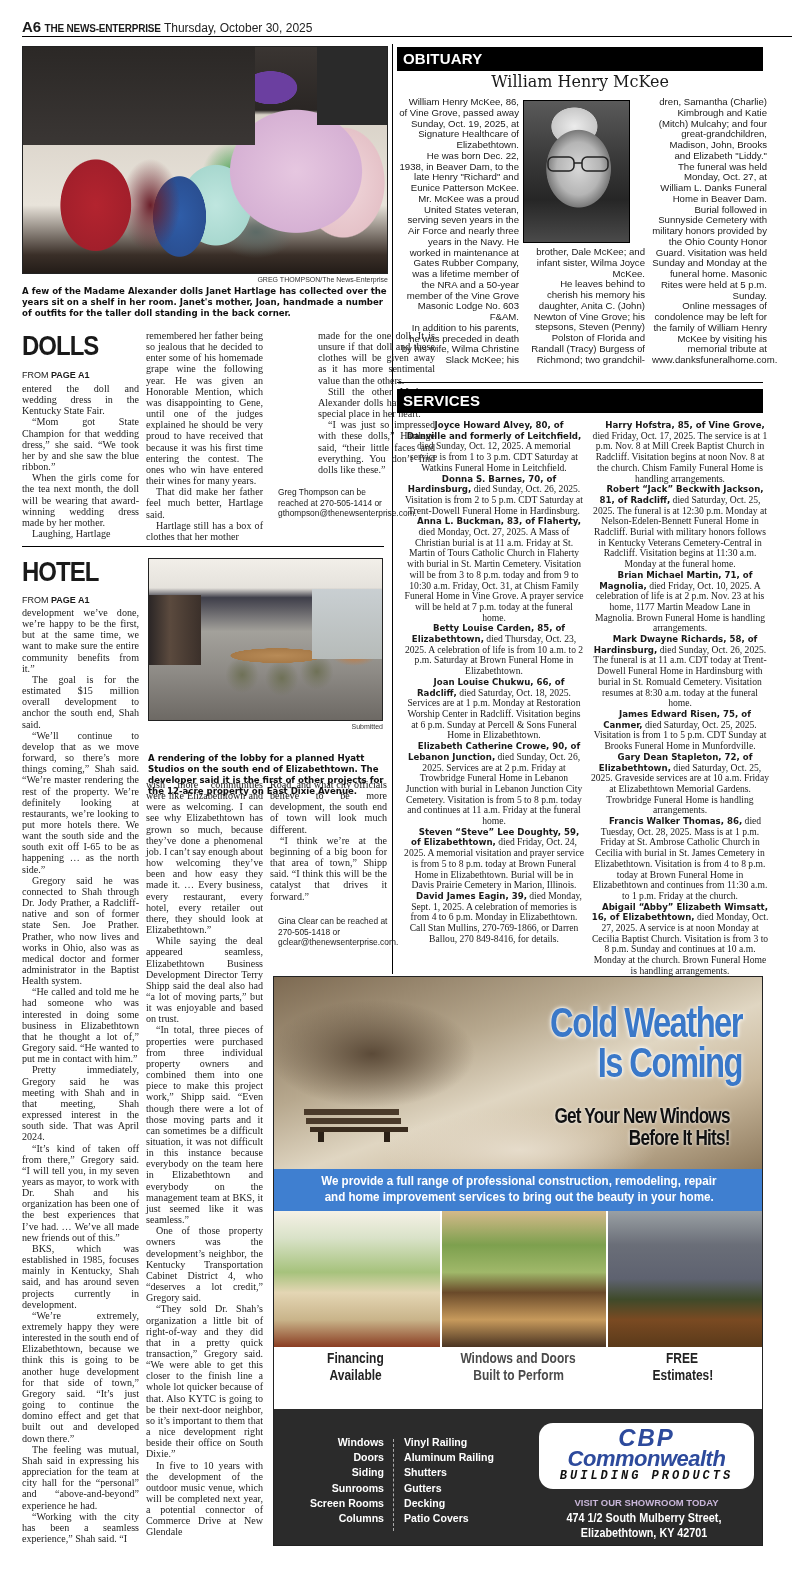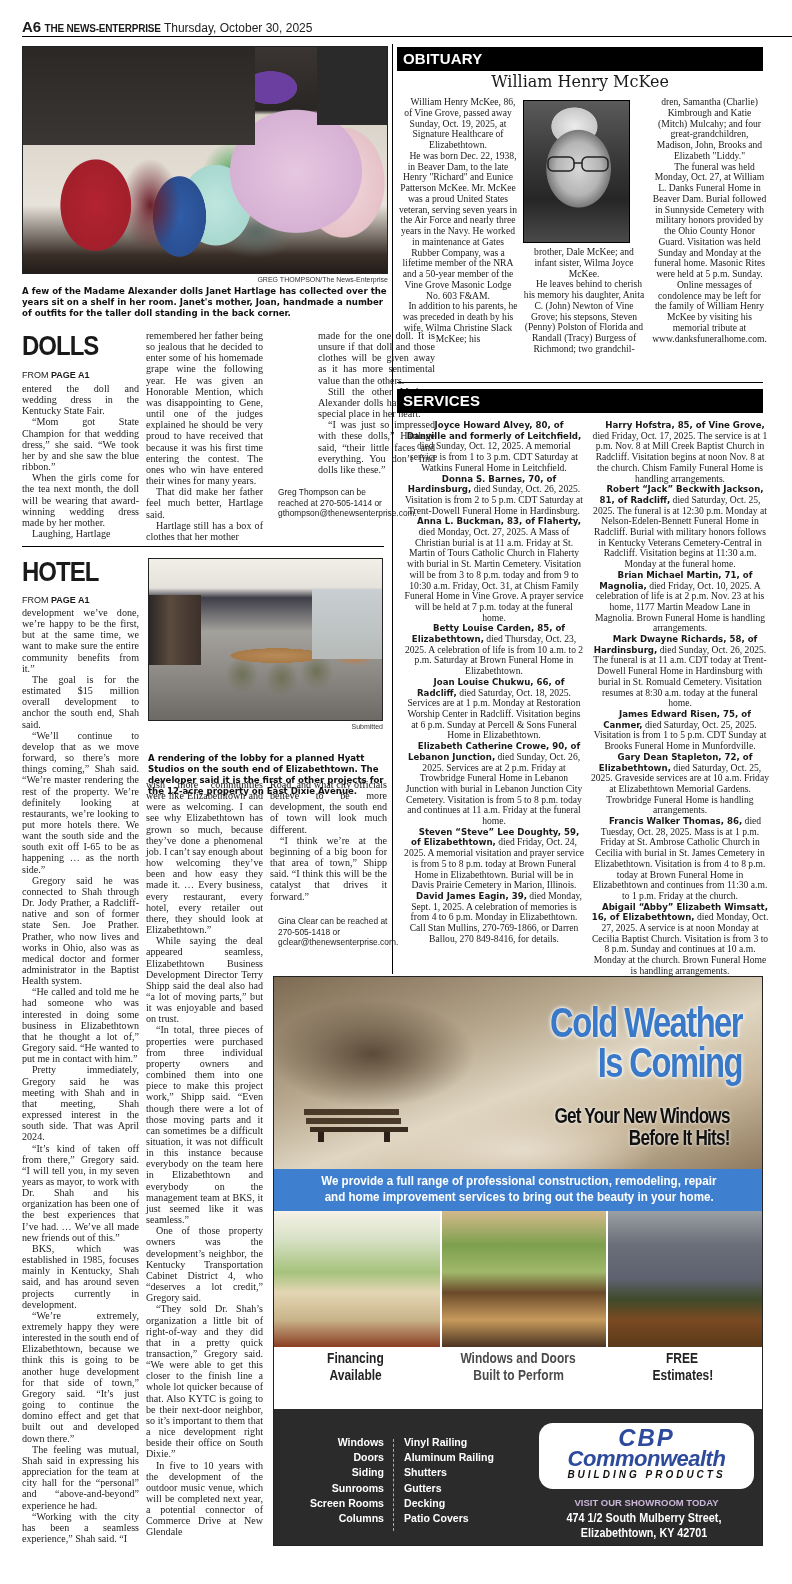--- a/index.html
+++ b/index.html
@@ -34,21 +34,21 @@
   .kicker { font-family: "Liberation Sans", sans-serif; font-weight: bold; font-size: 24px; letter-spacing: -1px; transform: scaleY(1.12); transform-origin: left top; }
   .from { font-family: "Liberation Sans", sans-serif; font-size: 9px; }
   .from b { font-weight: bold; }
   .col { font-family: "Liberation Serif", serif; font-size: 10.1px; line-height: 11.15px; text-align: justify; hyphens: auto; }
   .col p { text-indent: 10px; }
   .col p.noind { text-indent: 0; }
   .tag { font-family: "Liberation Sans", sans-serif; font-size: 8.4px; line-height: 10.6px; text-align: left; }
 
   .sectbar { background: #000; color: #fff; font-family: "Liberation Sans", sans-serif; font-weight: bold; font-size: 15px; padding: 3px 6px; letter-spacing: 0.2px; height: 24px; }
   .obit-name { font-family: "DejaVu Serif", serif; font-size: 16px; text-align: center; }
-  .obit-col { font-family: Liberation Serif, serif; font-size: 9.6px; line-height: 10.75px; text-align: center; }
+  .obit-col { font-family: Liberation Sans, sans-serif; font-size: 9.6px; line-height: 10.75px; text-align: right; }
   .obit-col p { text-indent: 10px; }
   .obit-photo { left: 523px; top: 100px; width: 107px; height: 143px; border: 1px solid #000;
      background:
        radial-gradient(ellipse 38% 34% at 52% 48%, #d8d8d8 0%, #b5b5b5 55%, #7a7a7a 80%, transparent 82%),
        radial-gradient(ellipse 36% 22% at 48% 18%, #ececec 0%, #c8c8c8 60%, transparent 62%),
        linear-gradient(180deg, #5a5a5a 0%, #3a3a3a 40%, #262626 70%, #4a4a4a 100%);
   }
   .glasses { left: 20px; top: 54px; width: 70px; height: 18px; }
   .svc-col { font-family: "Liberation Serif", serif; font-size: 9.6px; line-height: 10.7px; text-align: center; }
   .svc-col p { text-indent: 10px; }
@@ -86,21 +86,21 @@
   .svc-list { top: 458px; font-family: "Liberation Sans", sans-serif; font-weight: bold; font-size: 11.5px; line-height: 15.2px; color: #fff; }
   .svc-list div { transform: scaleX(0.92); }
   .svc-l { left: 15px; width: 95px; text-align: right; }
   .svc-l div { transform-origin: right; }
   .svc-r { left: 130px; width: 120px; text-align: left; }
   .svc-r div { transform-origin: left; }
   .dotted { left: 119px; top: 462px; width: 0; height: 92px; border-left: 1px dashed #aaa; }
   .logo-box { left: 265px; top: 446px; width: 215px; height: 66px; background: #fff; border-radius: 14px; text-align: center; }
   .logo-cbp { font-family: "Liberation Sans", sans-serif; font-weight: bold; font-style: italic; font-size: 24px; line-height: 22px; color: #2d4a9c; letter-spacing: 2px; padding-top: 4px; }
   .logo-cw { font-family: "Liberation Sans", sans-serif; font-weight: bold; font-style: italic; font-size: 22px; line-height: 20px; color: #2d4a9c; letter-spacing: -0.5px; }
-  .logo-bp { font-family: Liberation Sans, sans-serif; font-weight: bold; font-style: italic; font-size: 10px; letter-spacing: 3px; color: #111; }
+  .logo-bp { font-family: Liberation Mono, monospace; font-weight: bold; font-style: italic; font-size: 12px; letter-spacing: 3px; color: #111; }
   .visit { left: 265px; top: 520px; width: 215px; text-align: center; font-family: "Liberation Sans", sans-serif; font-weight: bold; font-size: 9.5px; color: #c9b6d9; }
   .addr { left: 250px; top: 534px; width: 240px; text-align: center; font-family: "Liberation Sans", sans-serif; font-weight: bold; font-size: 12px; line-height: 14.5px; color: #fff; }
   .addr div { transform: scaleX(0.9); }
 </style>
 </head>
 <body>
 
 <div class="abs masthead">
   <span class="pg">A6</span>
   <span class="paper">THE NEWS-ENTERPRISE</span>

